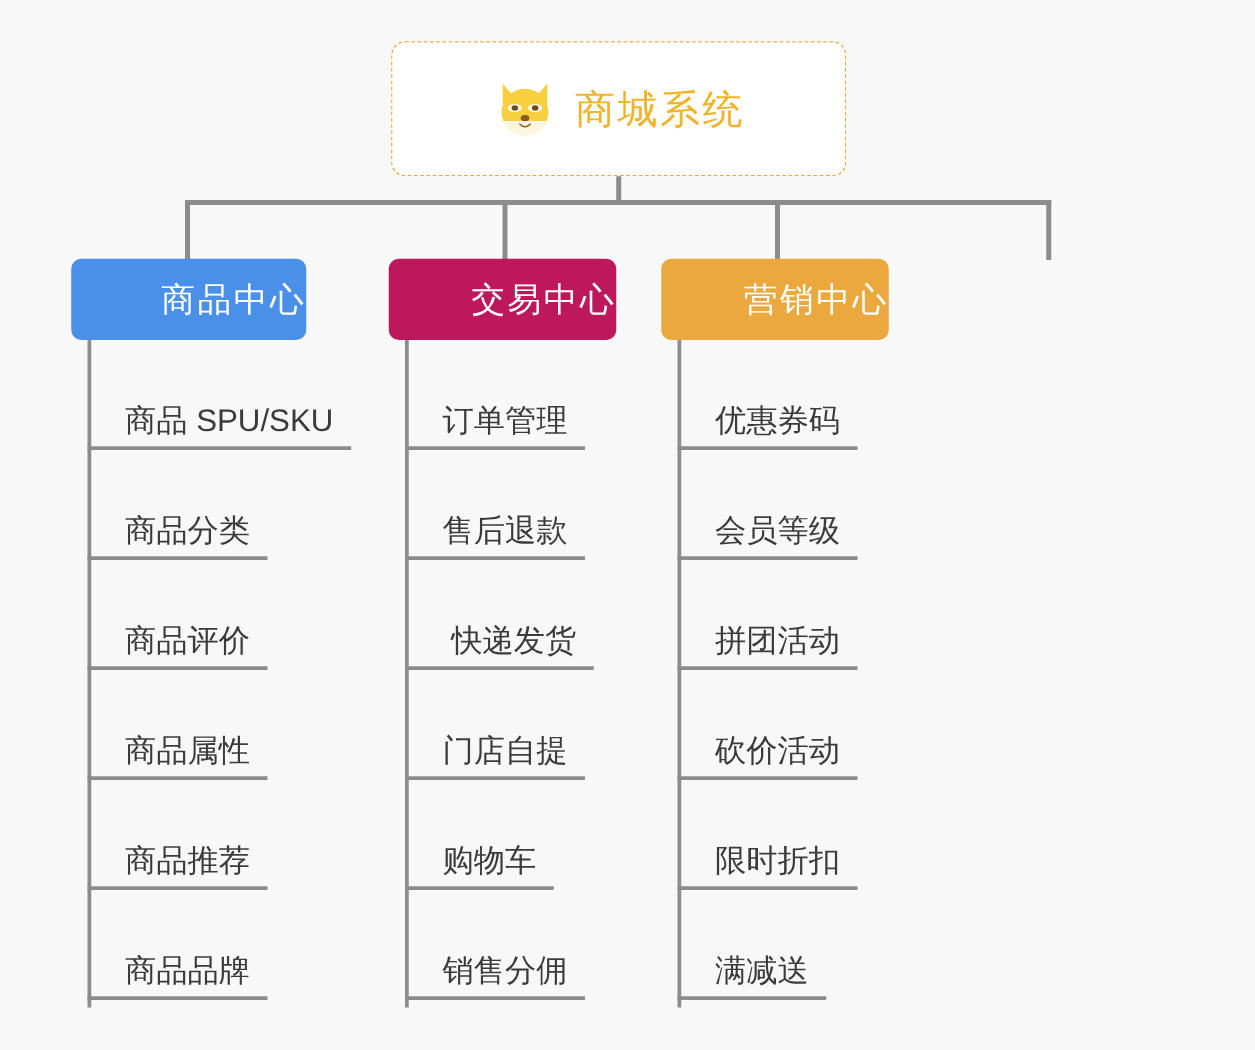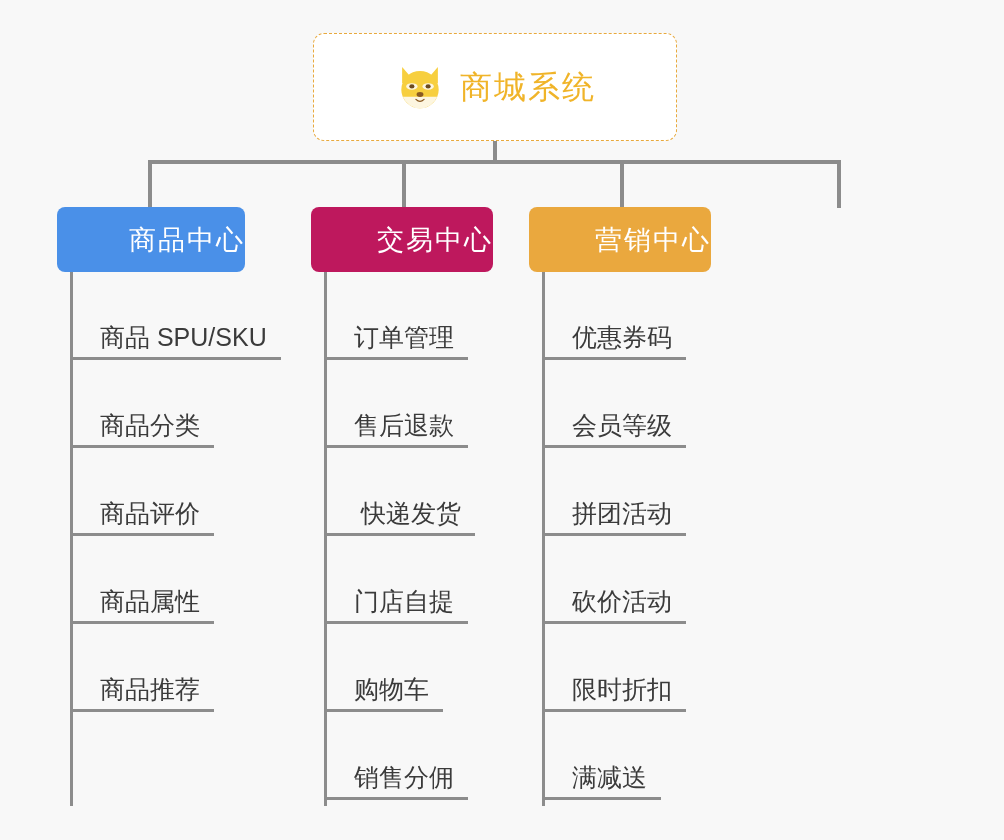--- a/index.html
+++ b/index.html
@@ -170,20 +170,23 @@
         </div>
       <div class="leaf">
           <span class="leaf-label" style="border-bottom-color: rgb(140, 140, 140);">商品评价</span>
         </div>
       <div class="leaf">
           <span class="leaf-label" style="border-bottom-color: rgb(140, 140, 140); text-align: right;">商品属性</span>
         </div>
       <div class="leaf">
           <span class="leaf-label" style="border-bottom-color: rgb(140, 140, 140);">商品推荐</span>
         </div>
+      <div class="leaf">
+          <span class="leaf-label" style="border-bottom-color: rgb(140, 140, 140);">商品品牌</span>
+        </div>
     </div>
   </div>
 
   <div class="column" style="left:311px;width:182px">
     <div class="cat-header" style="background: #be185d;">
       <span>交易中心</span>
     </div>
     <div class="leaf-list">
       <div class="spine" style="height: 534px; background: rgb(140, 140, 140);"></div>
       <div class="leaf">

